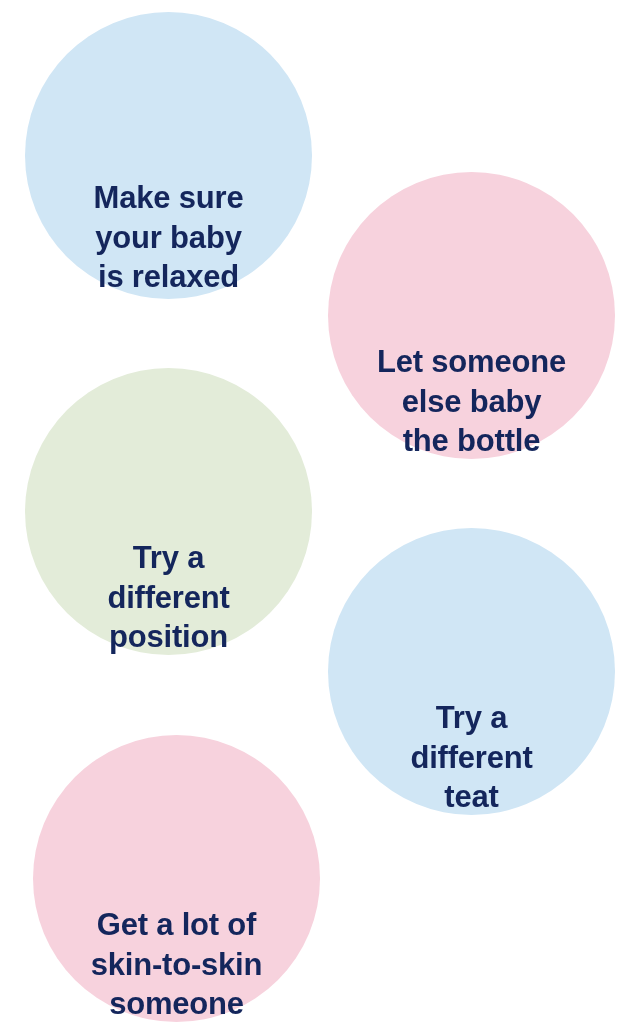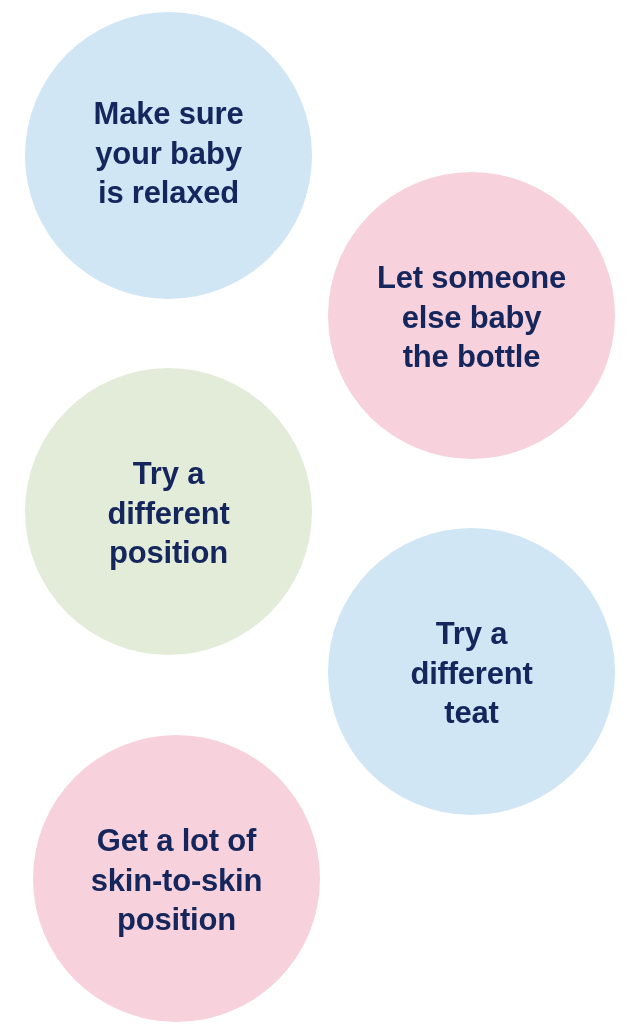--- a/index.html
+++ b/index.html
@@ -14,21 +14,21 @@
     position: relative;
     width: 641px;
     height: 1024px;
     background: #ffffff;
     overflow: hidden;
   }
   .bubble {
     position: absolute;
     border-radius: 50%;
     display: flex;
-    align-items: center;
+    align-items: flex-end;
     justify-content: center;
     box-sizing: border-box;
   }
   .bubble-text {
     text-align: center;
     color: #14265c;
     font-weight: 600;
     font-size: 31px;
     line-height: 1.28;
     letter-spacing: -0.2px;
@@ -73,16 +73,16 @@
 
   <div class="bubble b4" style="background-color: rgb(208, 230, 245);">
     <span class="bubble-text">Try a
 different
 teat</span>
   </div>
 
   <div class="bubble b5" style="background-color: rgb(247, 210, 221);">
     <span class="bubble-text">Get a lot of
 skin-to-skin
-position</span>
+someone</span>
   </div>
 
 </div>
 
 </body></html>

